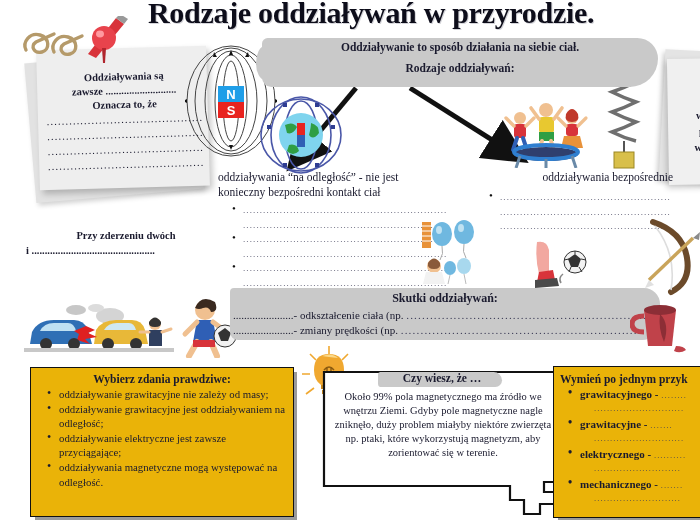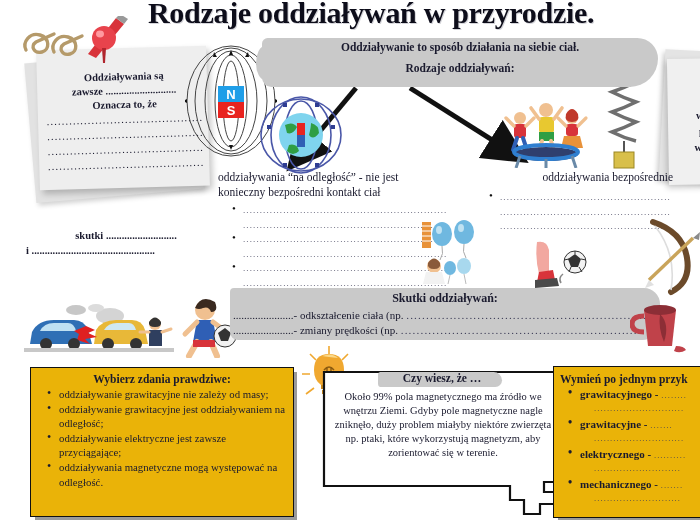--- a/index.html
+++ b/index.html
@@ -298,21 +298,21 @@
 
   <svg class="art" style="left:645px;top:218px;" width="58" height="78" viewBox="0 0 58 78">
     <path d="M8,4 q30,10 34,36 q4,24 -16,34" stroke="#6b4a2a" stroke-width="6" fill="none" stroke-linecap="round"></path>
     <path d="M10,8 q22,28 16,64" stroke="#ddd" stroke-width="1.6" fill="none"></path>
     <path d="M4,62 L48,20" stroke="#c9a45a" stroke-width="3.4"></path>
     <path d="M48,20 l7,-6 l-1,8 z" fill="#8a8a8a"></path>
     <path d="M4,62 l-4,8 l9,-3 z" fill="#e0e0e0"></path>
   </svg>
 
   <div id="crash-text" class="abs">
-    <div>skutki ...........................</div>
+    <div>Przy zderzeniu dwóch</div>
     <div class="l4">i ...............................................</div>
   </div>
 
   <svg class="art" style="left:24px;top:298px;" width="150" height="60" viewBox="0 0 150 60">
     <ellipse cx="52" cy="12" rx="10" ry="5" fill="#c7c7c7"></ellipse>
     <ellipse cx="86" cy="18" rx="14" ry="8" fill="#d4d4d4"></ellipse>
     <ellipse cx="72" cy="10" rx="8" ry="4" fill="#dcdcdc"></ellipse>
     <path d="M6,46 L8,34 q6,-12 22,-12 l20,0 q10,0 14,10 l4,14 z" fill="#2f6fb5"></path>
     <path d="M16,33 q4,-8 14,-8 l14,0 q6,0 8,8 z" fill="#bfe0f2"></path>
     <path d="M70,46 L72,32 q6,-10 20,-10 l16,0 q10,0 13,10 l3,14 z" fill="#e8b838"></path>

